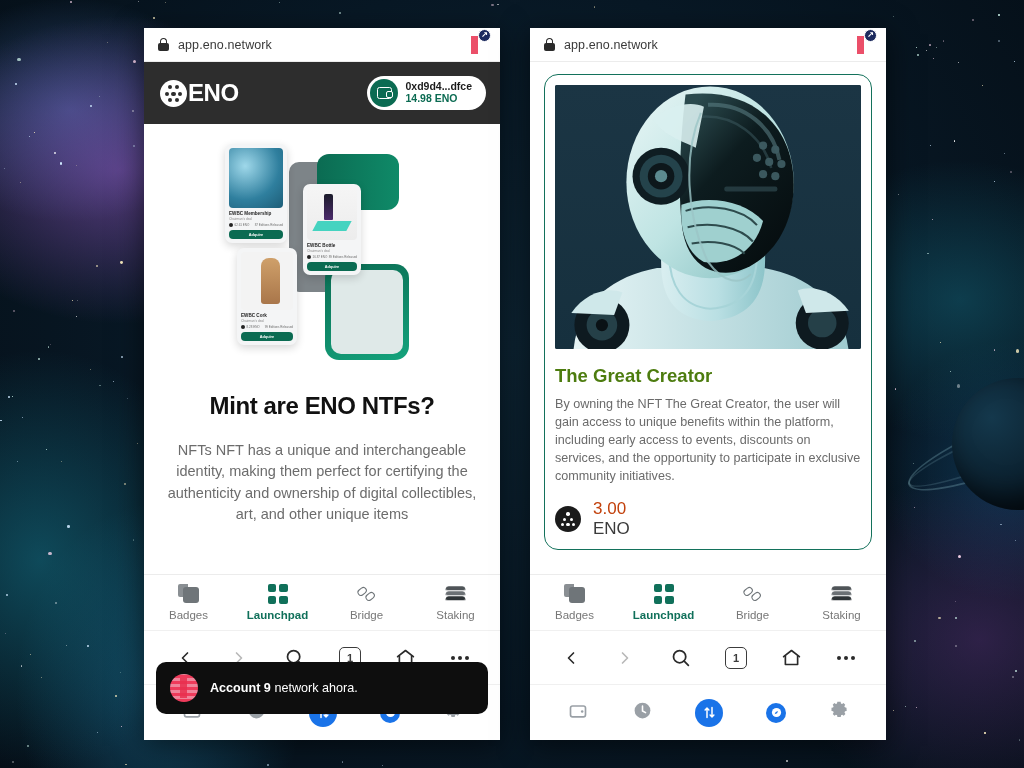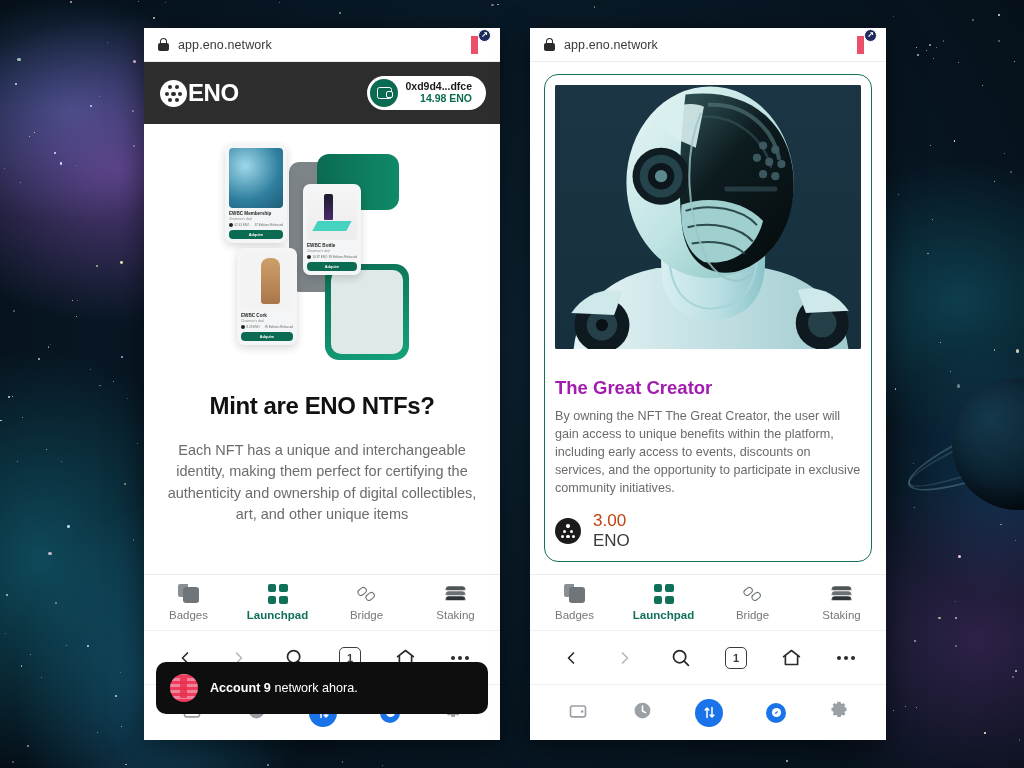--- a/index.html
+++ b/index.html
@@ -111,21 +111,21 @@
   }
   .wallet-ic .w {
     width: 15px; height: 12px; border: 1.7px solid #fff; border-radius: 2.5px; position: relative;
   }
   .wallet-ic .w::after {
     content:''; position:absolute; right:-1.7px; top:3px; width:5px; height:5px;
     background:#0b6b52; border:1.7px solid #fff; border-radius: 2px;
   }
   .wallet-txt { line-height: 1.12; }
   .wallet-addr { font-size: 10.5px; font-weight: 700; color: #1a1a1a; }
-  .wallet-bal { font-size: 10.5px; font-weight: 700; color: #0b6b52; text-align: right; }
+  .wallet-bal { font-size: 10.5px; font-weight: 700; color: #0b6b52; }
 
   
   .content-left { padding: 0 16px; background:#fff; }
 
   
   .illus { height: 250px; position: relative; margin: 8px auto 0; width: 250px; }
   .ph-frame { position:absolute; border-radius: 14px; }
   .ph-frame.a { left: 92px; top: 30px; width: 50px; height: 130px; background:#7d8488; border-radius: 10px; }
   .ph-frame.b { left: 120px; top: 22px; width: 82px; height: 56px; background: linear-gradient(90deg,#0b6b52,#0f8a68); border-radius: 12px; }
   .ph-frame.c { left: 128px; top: 132px; width: 84px; height: 96px; background: linear-gradient(160deg,#0b6b52,#14a37c); border-radius: 14px; }
@@ -174,21 +174,21 @@
 
   
   .nft-card {
     margin: 12px 14px 0; border: 1.6px solid #13715b; border-radius: 14px;
     background:#fff; padding: 10px; position: relative;
   }
   .nft-img {
     width: 100%; height: 264px; border-radius: 2px; overflow:hidden; position:relative;
     background: #15303f;
   }
-  .nft-title { font-size: 18.5px; font-weight: 800; color:#a21caf; margin-top: 28px; }
+  .nft-title { font-size: 18.5px; font-weight: 800; color:#4d7c0f; margin-top: 16px; }
   .nft-desc { font-size: 12.6px; color:#6b6b6b; line-height: 1.42; margin-top: 9px; }
   .price-row { display:flex; align-items:center; margin-top: 14px; gap: 12px; }
   .token-ic { width: 26px; height: 26px; border-radius:50%; background:#1b1b1b; position:relative; flex:0 0 auto; }
   .token-ic i { position:absolute; width:3.4px;height:3.4px;border-radius:50%;background:#fff; }
   .token-ic i:nth-child(1){ left:11.3px; top:6px; }
   .token-ic i:nth-child(2){ left:7.6px; top:11.3px; }
   .token-ic i:nth-child(3){ left:15px; top:11.3px; }
   .token-ic i:nth-child(4){ left:5.6px; top:16.6px; }
   .token-ic i:nth-child(5){ left:11.3px; top:16.6px; }
   .token-ic i:nth-child(6){ left:17px; top:16.6px; }
@@ -493,21 +493,21 @@
               <span class="dot"></span>
               <span class="mtxt">8.28 ENO</span>
             </span>
           <span class="mtxt">99 Editions  Released</span>
         </div>
         <div class="btn">Adquire</div>
       </div>
     </div>
 
     <div class="h-title">Mint are ENO NTFs?</div>
-    <div class="h-body">Each NFT has a unique and interchangeable identity, making them perfect for certifying the authenticity and ownership of digital collectibles, art, and other unique items</div>
+    <div class="h-body">NFTs NFT has a unique and interchangeable identity, making them perfect for certifying the authenticity and ownership of digital collectibles, art, and other unique items</div>
   </div>
 
   <div class="appnav">
     <div class="item">
       <span class="ic-badges">
           <span class="s1"></span>
           <span class="s2"></span>
         </span>
       <span class="lbl">Badges</span>
     </div>

